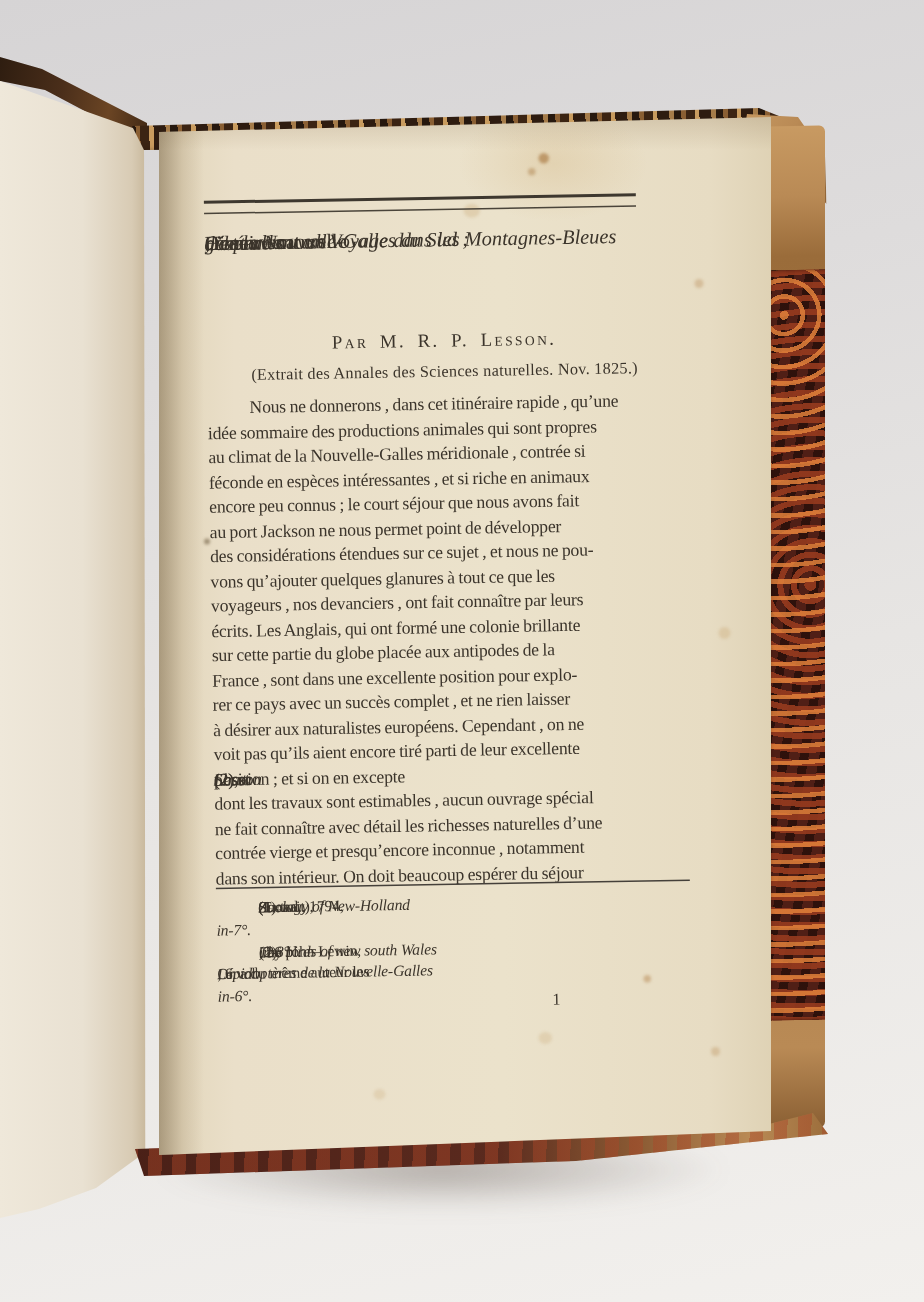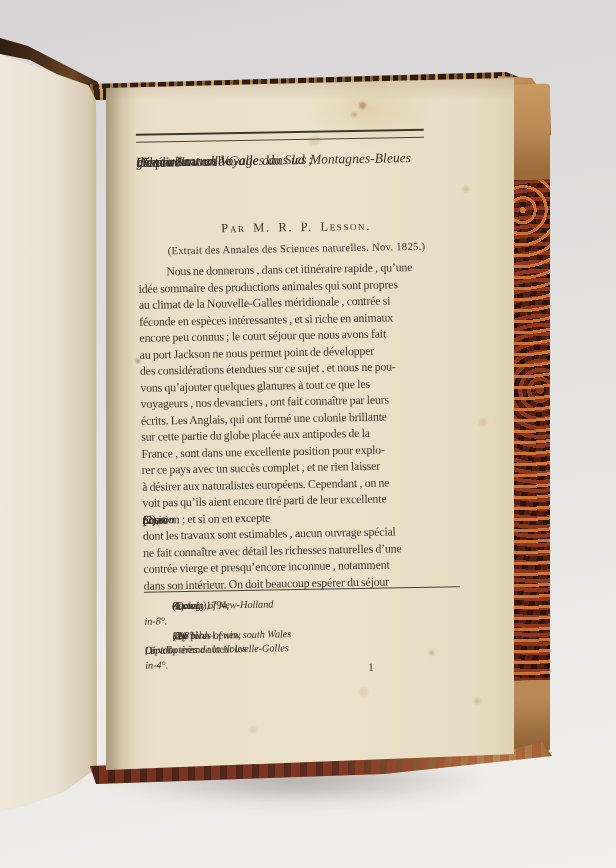--- a/index.html
+++ b/index.html
@@ -231,34 +231,34 @@
       <div class="fn-rule"></div>
       <div class="footnotes">
           <div class="fn-line jl ind">
             <span>(1) </span>
             <span class="sc">Shaw</span>
             <span> (Extrait), </span>
             <span class="it">Zoology of New-Holland</span>
             <span>. Lond., 1794,</span>
           </div>
           <div class="fn-line jl short">
-            <span class="it">in-8°.</span>
+            <span class="it">in-7°.</span>
           </div>
           <div class="fn-line jl ind">
             <span>(2) </span>
             <span class="it">The birds of new south Wales</span>
             <span>, by John Lewin, </span>
             <span class="it">in-8°</span>
             <span>, 26 pl. —</span>
           </div>
           <div class="fn-line jl">
             <span>On a du même auteur les </span>
             <span class="it">Lépidoptères de la Nouvelle-Galles</span>
             <span> , 6 vol.</span>
           </div>
           <div class="fn-line jl short">
-            <span class="it">in-4°.</span>
+            <span class="it">in-6°.</span>
           </div>
         </div>
       <div class="sig">1</div>
     </div>
   </div>
 </div>
 
 </body></html>

